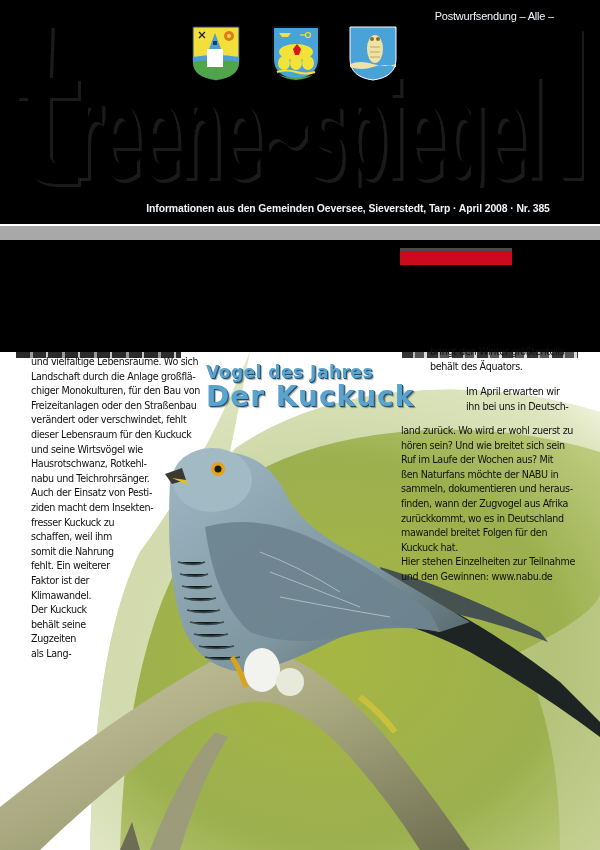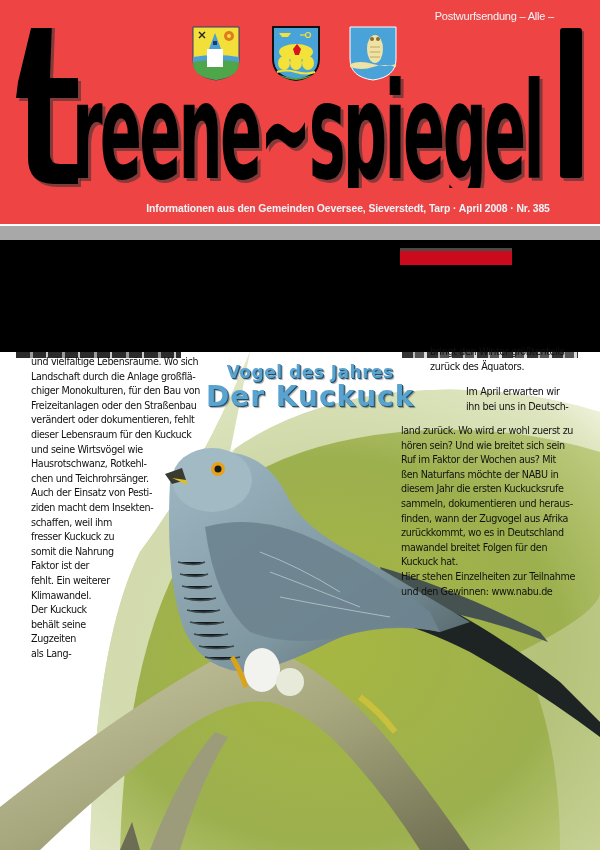--- a/index.html
+++ b/index.html
@@ -2,21 +2,21 @@
 <html><head>
 <meta charset="utf-8">
 <style>
   * { margin: 0; padding: 0; box-sizing: border-box; }
   html, body { width: 600px; height: 850px; overflow: hidden; background: #ffffff; }
   body { position: relative; font-family: "DejaVu Sans", sans-serif; }
 
   
   .masthead {
     position: absolute; left: 0; top: 0; width: 600px; height: 224px;
-    background: #ef4444;
+    background: #000000;
     padding-left: 48px;
   }
   .postal {
     position: absolute; right: 46px; top: 10px;
     font-family: "Liberation Sans", sans-serif; font-size: 11px; color: #f2f7fb;
     letter-spacing: -0.2px;
   }
   .crest { position: absolute; top: 25px; width: 50px; height: 56px; }
   .crest svg { width: 100%; height: 100%; display: block; }
   .crest-1 { left: 191px; }
@@ -71,21 +71,21 @@
   .col-right-top { left: 430px; top: 345px; width: 170px; }
   .col-right-mid { left: 466px; top: 385px; width: 134px; }
   .col-right { left: 401px; top: 424px; width: 199px; }
   .col p { white-space: nowrap; }
 
   .headline {
     position: absolute; left: 206px; top: 362px;
     font-family: "DejaVu Sans", sans-serif; font-weight: bold; color: #5aa3cf;
     text-shadow: 1px 1px 0 #1d4f6d, 2px 2px 1px rgba(0,0,0,0.35);
   }
-  .headline .kicker { font-size: 17px; letter-spacing: 0.5px; line-height: 20px; text-align: center; }
+  .headline .kicker { font-size: 17px; letter-spacing: 0.5px; line-height: 20px; }
   .headline .main { font-size: 28px; letter-spacing: 1px; line-height: 30px; }
 </style>
 </head>
 <body>
 
 <header class="masthead">
   <div class="postal">Postwurfsendung – Alle –</div>
 
   <div class="crest crest-1">
     <svg viewBox="0 0 50 56">
@@ -242,53 +242,52 @@
 <div class="headline">
   <div class="kicker">Vogel des Jahres</div>
   <div class="main">Der Kuckuck</div>
 </div>
 
 <div class="col col-left">
   <p>und vielfältige Lebensräume. Wo sich</p>
   <p>Landschaft durch die Anlage großflä-</p>
   <p>chiger Monokulturen, für den Bau von</p>
   <p>Freizeitanlagen oder den Straßenbau</p>
-  <p>verändert oder dokumentieren, fehlt</p>
+  <p>verändert oder verschwindet, fehlt</p>
   <p>dieser Lebensraum für den Kuckuck</p>
   <p>und seine Wirtsvögel wie</p>
   <p>Hausrotschwanz, Rotkehl-</p>
-  <p>chen und Teichrohrsänger.</p>
+  <p>nabu und Teichrohrsänger.</p>
   <p>Auch der Einsatz von Pesti-</p>
   <p>ziden macht dem Insekten-</p>
+  <p>fresser Kuckuck zu</p>
   <p>schaffen, weil ihm</p>
-  <p>fresser Kuckuck zu</p>
   <p>somit die Nahrung</p>
+  <p>fehlt. Ein weiterer</p>
   <p>Faktor ist der</p>
-  <p>fehlt. Ein weiterer</p>
   <p>Klimawandel.</p>
   <p>Der Kuckuck</p>
   <p>behält seine</p>
   <p>Zugzeiten</p>
   <p>als Lang-</p>
 </div>
 
 <div class="col col-right-top">
   <p>bringt den Winter größtenteils</p>
-  <p>zurück des Äquators.</p>
+  <p>behält des Äquators.</p>
 </div>
 <div class="col col-right-mid">
   <p>Im April erwarten wir</p>
   <p>ihn bei uns in Deutsch-</p>
 </div>
 <div class="col col-right">
   <p>land zurück. Wo wird er wohl zuerst zu</p>
   <p>hören sein? Und wie breitet sich sein</p>
-  <p>Ruf im Faktor der Wochen aus? Mit</p>
+  <p>Ruf im Laufe der Wochen aus? Mit</p>
   <p>ßen Naturfans möchte der NABU in</p>
-  <p>diesem Jahr die ersten Kuckucksrufe</p>
   <p>sammeln, dokumentieren und heraus-</p>
   <p>finden, wann der Zugvogel aus Afrika</p>
   <p>zurückkommt, wo es in Deutschland</p>
   <p>mawandel breitet Folgen für den</p>
   <p>Kuckuck hat.</p>
   <p>Hier stehen Einzelheiten zur Teilnahme</p>
   <p>und den Gewinnen: www.nabu.de</p>
 </div>
 
 </body></html>

